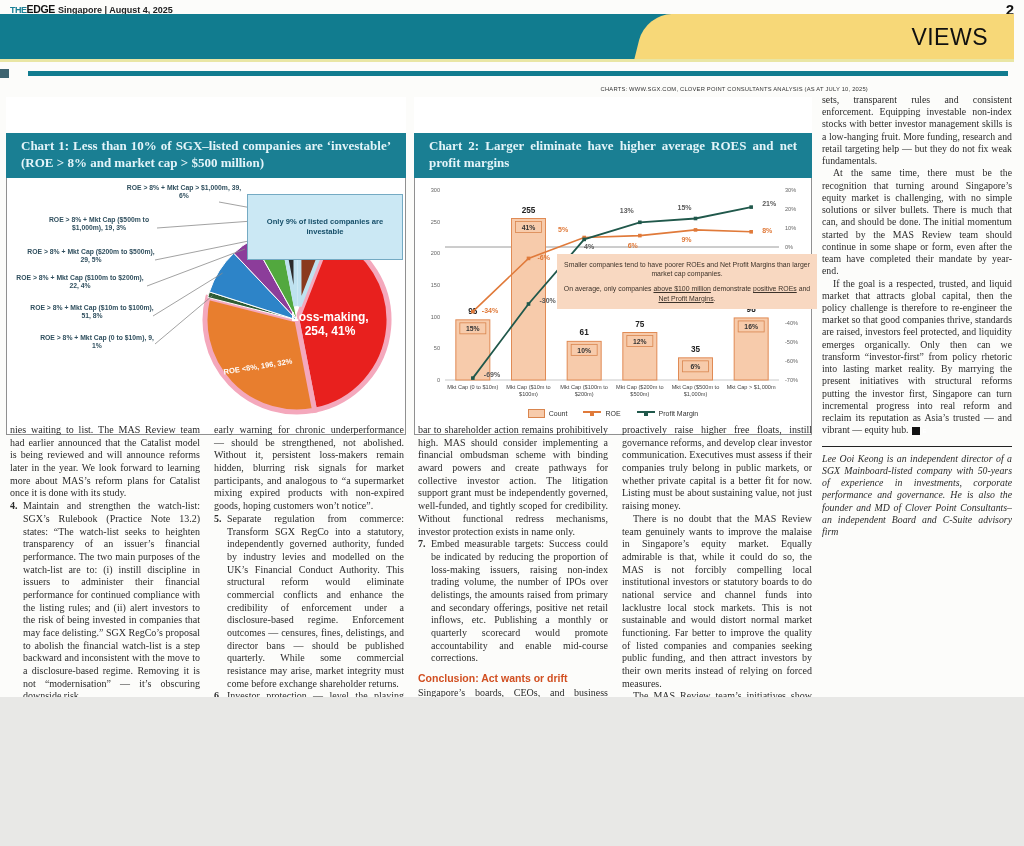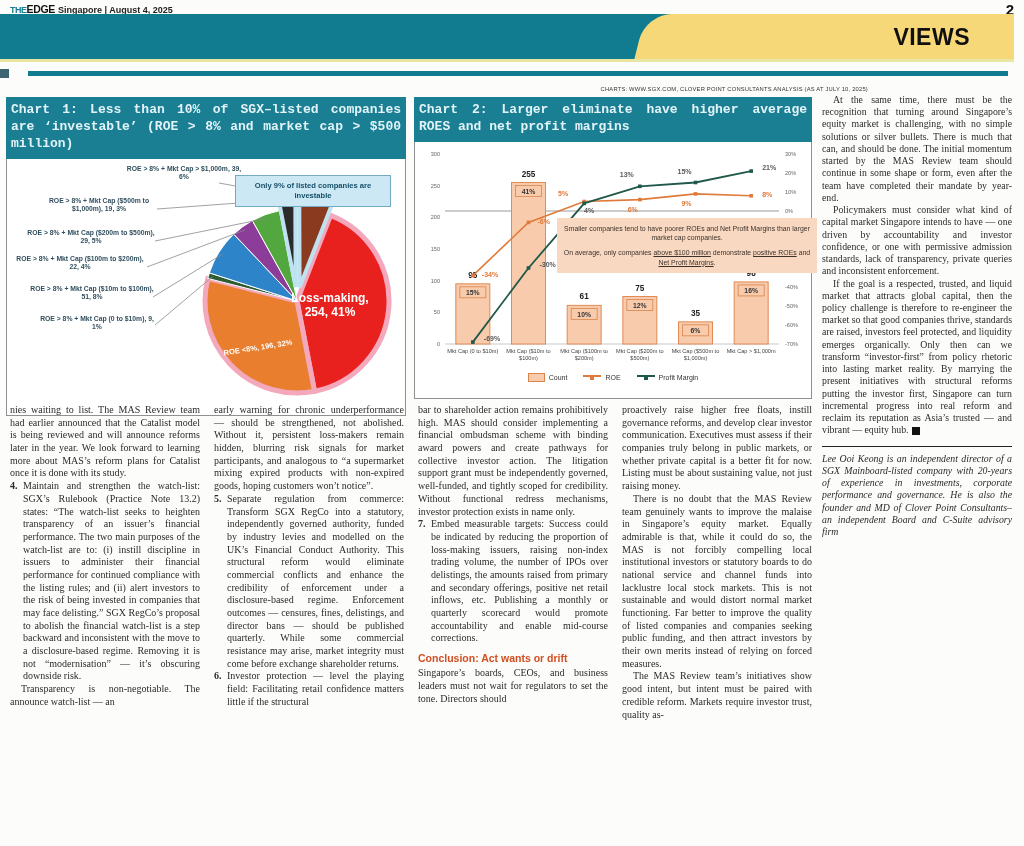--- a/index.html
+++ b/index.html
@@ -1,72 +1,72 @@
 <!DOCTYPE html>
 <html><head>
 <meta charset="utf-8">
 <style>
   html,body{margin:0;padding:0;background:#e8e8e6;}
-  .page{position:relative;width:1024px;height:846px;background:#fcfcfa;overflow:hidden;
+  .page{position:relative;width:1024px;height:697px;background:#fcfcfa;overflow:hidden;
         font-family:"Liberation Serif",serif;color:#2b2b2b;}
   
   .masthead{position:absolute;top:3px;left:10px;font-family:"Liberation Sans",sans-serif;font-size:9px;}
   .masthead .the{color:#1b8096;font-weight:bold;letter-spacing:-.5px;}
   .masthead .edge{color:#111;font-weight:900;font-size:10.5px;letter-spacing:-.3px;}
   .masthead .rest{color:#222;font-weight:bold;margin-left:3px;}
   .pagenum{position:absolute;top:1px;right:10px;font-family:"Liberation Sans",sans-serif;
            font-size:15px;font-weight:900;color:#111;}
   
   .banner{position:absolute;left:0;top:14px;width:1014px;height:45px;background:#117c8f;
           border-bottom:3px solid #e9e6a4;overflow:hidden;}
   .banner .yellow{position:absolute;right:-18px;top:0;height:100%;width:392px;background:#f7d878;
           transform:skewX(-14deg);border-radius:26px 0 0 0;}
-  .banner .section{position:absolute;right:44px;top:50%;transform:translateY(-50%);
-          font-family:"Liberation Sans",sans-serif;font-size:23px;font-weight:700;
+  .banner .section{position:absolute;right:26px;top:50%;transform:translateY(-50%);
+          font-family:"Liberation Sans",sans-serif;font-size:23px;font-weight:400;
           letter-spacing:.5px;color:#101010;}
   .rule{position:absolute;left:28px;top:71px;width:980px;height:5px;background:#117c8f;}
   .rule-stub{position:absolute;left:0;top:69px;width:9px;height:9px;background:#3d6470;}
   .credit{position:absolute;left:414px;top:86px;width:454px;text-align:right;
           font-family:"Liberation Sans",sans-serif;font-size:5.8px;color:#333;letter-spacing:.2px;}
   
   .card{position:absolute;top:97px;background:#fff;}
-  .card .chead{background:#1a7f93;color:#e3f4f9;font-family:Liberation Mono, monospace;
-        font-size:13px;line-height:1.3;font-weight:bold;padding:5px 5px 6px;text-align:justify;}
+  .card .chead{background:#1a7f93;color:#e3f4f9;font-family:Liberation Serif, serif;
+        font-size:13px;line-height:1.3;font-weight:bold;padding:5px 15px 6px;text-align:justify;margin-top:36px;}
   .card .cbody{position:relative;border:1px solid #909090;border-top:none;background:#fff;}
   #chart1{left:6px;width:400px;}
   #chart1 .cbody{height:256px;}
   #chart2{left:414px;width:398px;}
   #chart2 .cbody{height:256px;}
   .pie-label{position:absolute;font-family:"Liberation Sans",sans-serif;font-size:6.8px;
         font-weight:bold;color:#31505f;text-align:center;line-height:1.2;}
   .pie-inner{position:absolute;font-family:"Liberation Sans",sans-serif;font-weight:bold;
         color:#fff;text-align:center;line-height:1.2;}
   #lbl-loss{left:282px;top:132px;width:82px;font-size:12px;}
   #lbl-roe8{left:196px;top:184px;width:110px;font-size:7.5px;transform:rotate(-9deg);}
-  .callout-blue{position:absolute;left:228px;top:16px;width:146px;background:#cbe8f4;
-        border:1px solid #74aac3;padding:5px 4px;font-family:"Liberation Sans",sans-serif;
+  .callout-blue{position:absolute;left:240px;top:16px;width:146px;background:#cbe8f4;
+        border:1px solid #74aac3;padding:22px 4px;font-family:"Liberation Sans",sans-serif;
         font-size:7.6px;font-weight:bold;color:#174f69;text-align:center;line-height:1.35;}
   .callout-pink{position:absolute;left:262px;top:198px;width:126px;background:#fad2dd;
         border:1px solid #e0688e;padding:4px 3px;font-family:"Liberation Sans",sans-serif;
         font-size:7.4px;font-weight:bold;color:#e34a7e;text-align:center;line-height:1.35;}
   .xlab{position:absolute;width:58px;text-align:center;font-family:"Liberation Sans",sans-serif;
         font-size:5.6px;color:#444;line-height:1.25;}
   .anno{position:absolute;left:142px;top:76px;width:248px;background:#f8d8c1;padding:6px 6px;
         font-family:"Liberation Sans",sans-serif;font-size:6.9px;color:#3c3229;
         text-align:center;line-height:1.35;}
   .anno p{margin:0 0 6px;} .anno p:last-child{margin:0;}
   .legend{position:absolute;left:0;top:231px;width:100%;display:flex;justify-content:center;
         gap:16px;font-family:"Liberation Sans",sans-serif;font-size:7px;color:#333;align-items:center;}
   .legend .item{display:flex;align-items:center;gap:4px;}
   .sw-bar{width:15px;height:7px;background:#f7cbab;border:1px solid #d9854e;}
   .sw-line{position:relative;width:18px;height:2px;}
   .sw-line i{position:absolute;left:7px;top:-1px;width:4px;height:4px;display:block;}
   
   .cols{position:absolute;left:10px;top:404px;width:802px;height:442px;display:flex;gap:14px;overflow:hidden;}
-  .col{width:190px;font-size:10px;line-height:1.27;text-align:justify;}
+  .col{width:190px;font-size:10px;line-height:1.27;text-align:justify;margin-top:20px;}
   .rightcol{position:absolute;left:822px;top:94px;width:190px;height:752px;overflow:hidden;
         font-size:9.8px;line-height:1.25;text-align:justify;}
   .blk{margin:0;}
   .blk.p{text-indent:11px;}
   .blk.num{position:relative;padding-left:13px;}
   .blk.num .num{position:absolute;left:0;top:0;font-weight:bold;}
   .blk.num .lead{font-weight:normal;}
   .blk.h{font-family:"Liberation Sans",sans-serif;font-weight:bold;font-size:10.5px;
         color:#d14f21;margin:7px 0 2px;text-align:left;}
   .blk.bio{font-style:italic;}
@@ -262,20 +262,20 @@
         <div class="blk h">Conclusion: Act wants or drift</div>
         <div class="blk cont">Singapore’s boards, CEOs, and business leaders must not wait for regulators to set the tone. Directors should</div>
       </div>
     <div class="col">
         <div class="blk cont">proactively raise higher free floats, instill governance reforms, and develop clear investor communication. Executives must assess if their companies truly belong in public markets, or whether private capital is a better fit for now. Listing must be about sustaining value, not just raising money.</div>
         <div class="blk p">There is no doubt that the MAS Review team genuinely wants to improve the malaise in Singapore’s equity market. Equally admirable is that, while it could do so, the MAS is not forcibly compelling local institutional investors or statutory boards to do national service and channel funds into lacklustre local stock markets. This is not sustainable and would distort normal market functioning. Far better to improve the quality of listed companies and companies seeking public funding, and then attract investors by their own merits instead of relying on forced measures.</div>
         <div class="blk p">The MAS Review team’s initiatives show good intent, but intent must be paired with credible reform. Markets require investor trust, quality as-</div>
       </div>
   </div>
   <div class="rightcol">
+      <div class="blk cont">sets, transparent rules and consistent enforcement. Equipping investable non-index stocks with better investor management skills is a low-hanging fruit. More funding, research and retail targeting help — but they do not fix weak fundamentals.</div>
       <div class="blk p">At the same time, there must be the recognition that turning around Singapore’s equity market is challenging, with no simple solutions or silver bullets. There is much that can, and should be done. The initial momentum started by the MAS Review team should continue in some shape or form, even after the team have completed their mandate by year-end.</div>
-      <div class="blk p">Policymakers must consider what kind of capital market Singapore intends to have — one driven by accountability and investor confidence, or one with permissive admission standards, lack of transparency, private queries and inconsistent enforcement.</div>
       <div class="blk p">If the goal is a respected, trusted, and liquid market that attracts global capital, then the policy challenge is therefore to re-engineer the market so that good companies thrive, standards are raised, investors feel protected, and liquidity emerges organically. Only then can we transform “investor-first” from policy rhetoric into lasting market reality. By marrying the present initiatives with structural reforms putting the investor first, Singapore can turn incremental progress into real reform and reclaim its reputation as Asia’s trusted — and vibrant — equity hub.<span class="endmark">E</span></div>
       <div class="divider"></div>
-      <div class="blk bio">Lee Ooi Keong is an independent director of a SGX Mainboard-listed company with 20-years of experience in investments, corporate performance and governance. He is also the founder and MD of Clover Point Consultants– an independent Board and C-Suite advisory firm</div>
+      <div class="blk bio">Lee Ooi Keong is an independent director of a SGX Mainboard-listed company with 50-years of experience in investments, corporate performance and governance. He is also the founder and MD of Clover Point Consultants– an independent Board and C-Suite advisory firm</div>
     </div>
 
 </div>
 
 </body></html>

